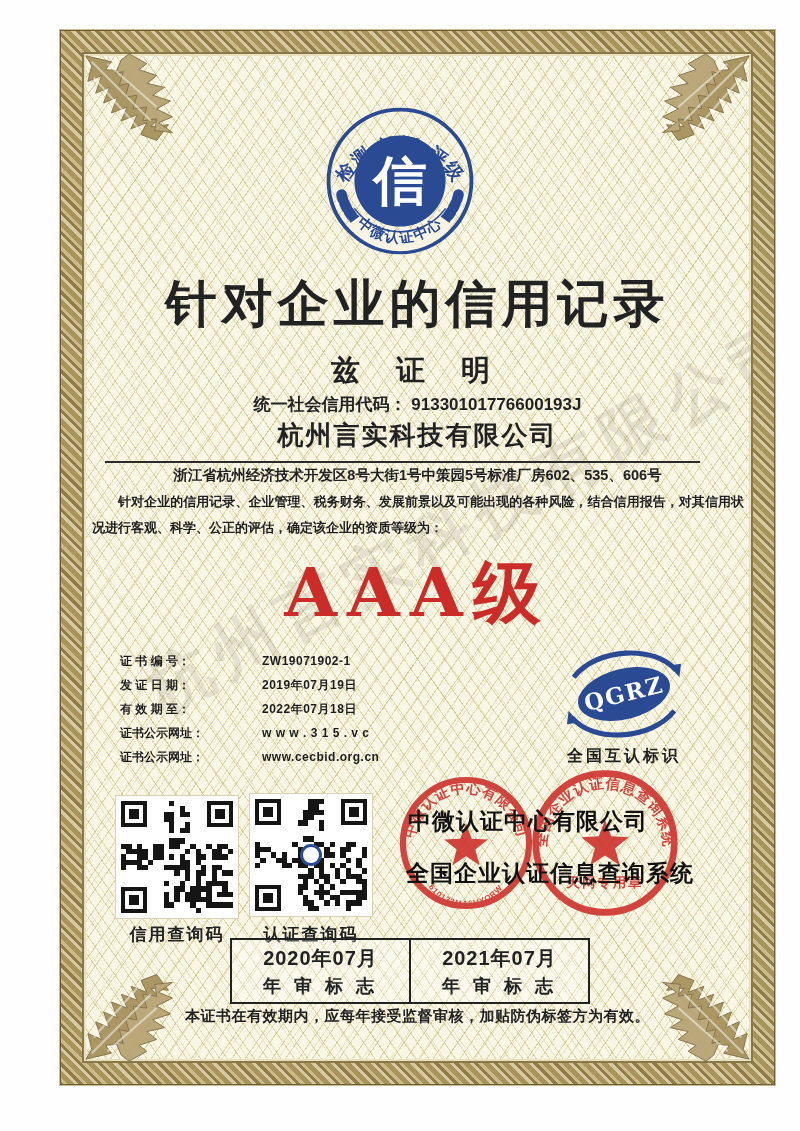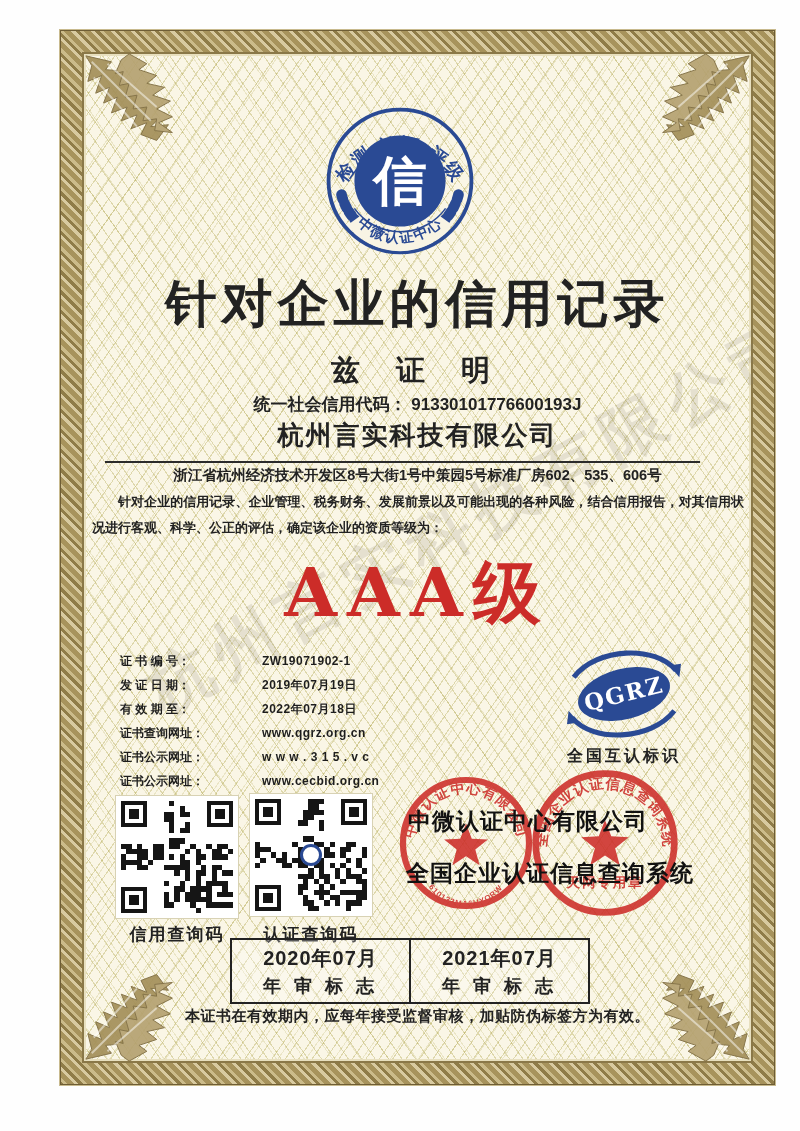--- a/index.html
+++ b/index.html
@@ -180,24 +180,20 @@
           <span class="lbl">证 书 编 号：</span>
           <span class="val">ZW19071902-1</span>
         </div>
         <div class="detail-row">
           <span class="lbl">发 证 日 期：</span>
           <span class="val">2019年07月19日</span>
         </div>
         <div class="detail-row">
           <span class="lbl">有 效 期 至：</span>
           <span class="val">2022年07月18日</span>
-        </div>
-        <div class="detail-row">
-          <span class="lbl">证书查询网址：</span>
-          <span class="val">www.qgrz.org.cn</span>
         </div>
         <div class="detail-row">
           <span class="lbl">证书公示网址：</span>
           <span class="val">w w w . 3 1 5 . v c</span>
         </div>
         <div class="detail-row">
           <span class="lbl">证书公示网址：</span>
           <span class="val">www.cecbid.org.cn</span>
         </div>
       </div>

